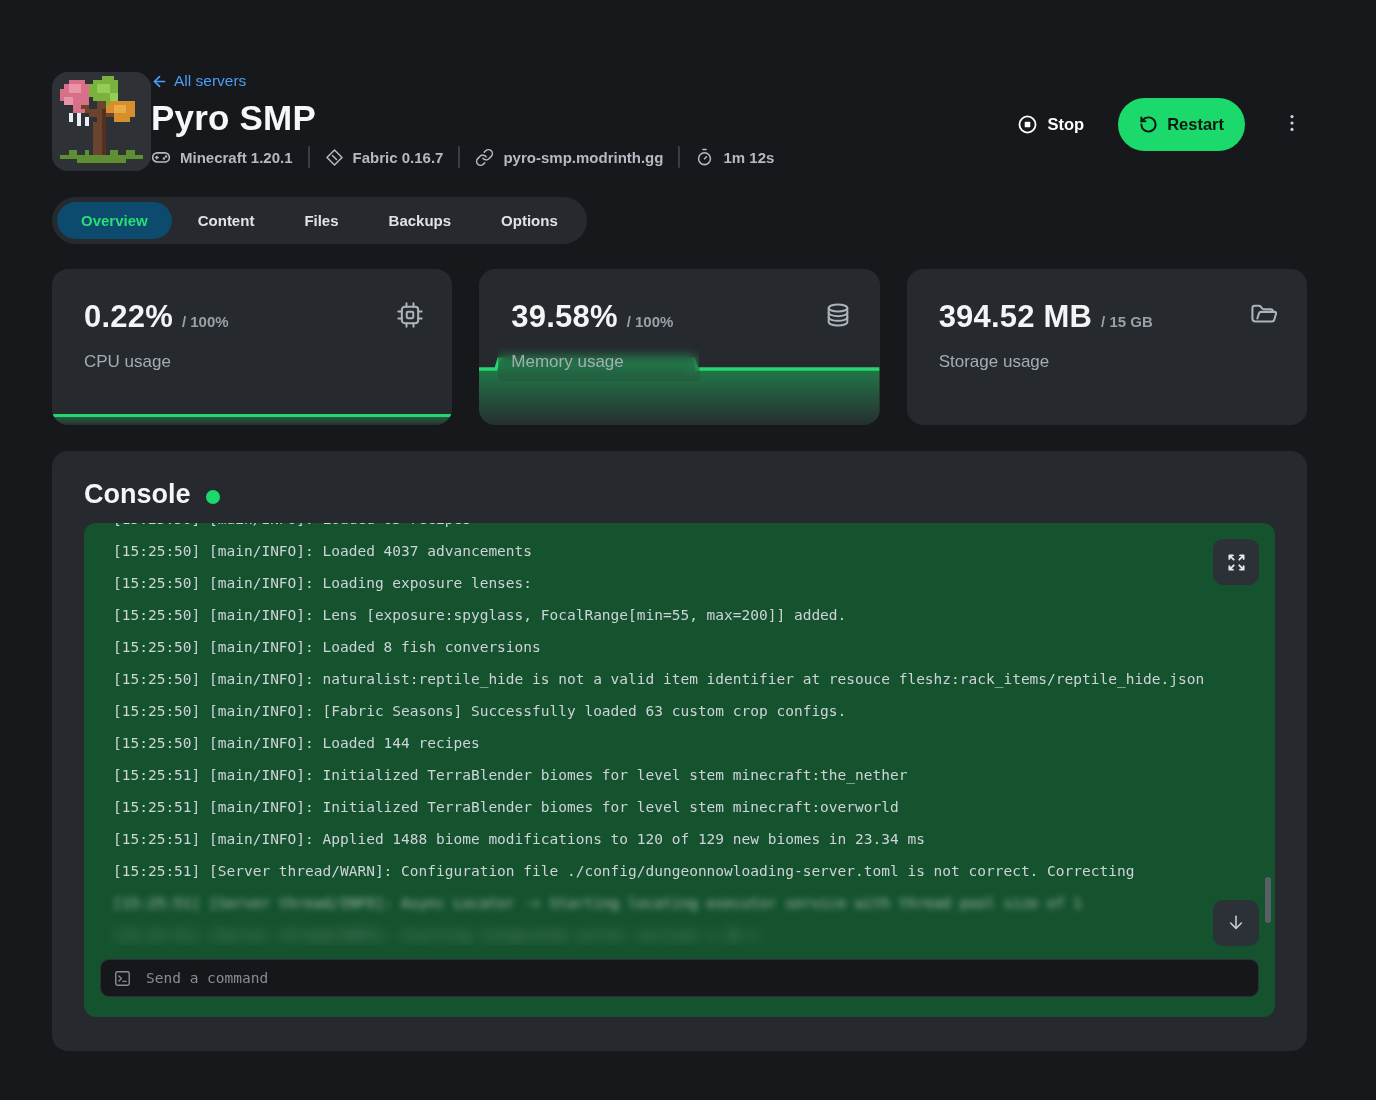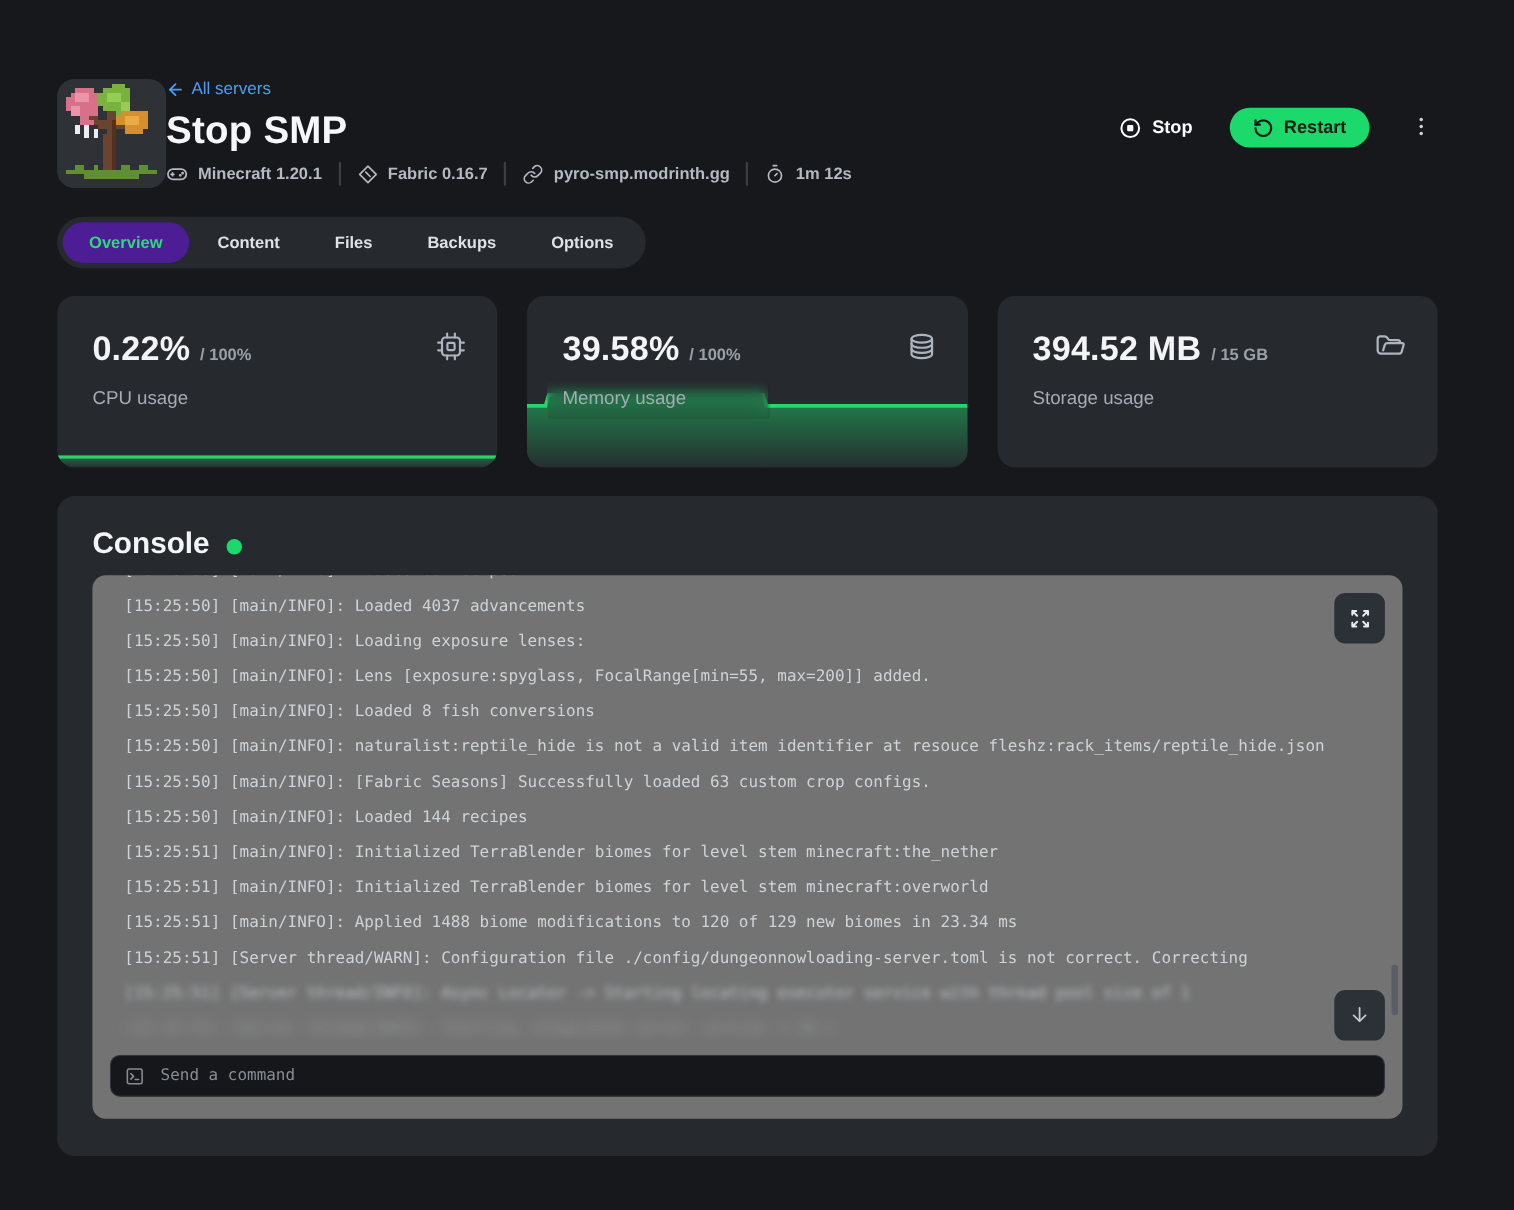--- a/index.html
+++ b/index.html
@@ -35,35 +35,35 @@
 
   .actions { display:flex; align-items:center; gap:32px; margin-top:26px; flex:none; }
   .stop-btn {
     display:flex; align-items:center; gap:9px; background:transparent; border:none;
     color:#ffffff; font-weight:700; font-size:16.5px; cursor:pointer; padding:6px 2px;
     font-family:inherit;
   }
   .restart-btn {
     display:flex; align-items:center; gap:9px; border:none; cursor:pointer;
     background:#1bd96a; color:#0c1a11; font-weight:700; font-size:16.5px;
-    height:36px; padding:0 21px; border-radius:999px; font-family:inherit;
+    height:53px; padding:0 21px; border-radius:999px; font-family:inherit;
   }
   .kebab-btn { background:transparent; border:none; color:#cfd3d9; cursor:pointer; padding:4px; }
 
   
   .tabs {
     display:inline-flex; align-items:center; gap:2px;
     background:#26292e; border-radius:999px; padding:5px; margin-top:26px;
   }
   .tab {
     border:none; background:transparent; cursor:pointer; font-family:inherit;
     padding:10px 24px; border-radius:999px;
     font-size:15px; font-weight:700; color:#dfe2e6;
   }
-  .tab.active { background:#4c1d95; color:#2ade77; }
+  .tab.active { background:#0c4a6e; color:#2ade77; }
 
   
   .stats { display:grid; grid-template-columns:repeat(3,1fr); gap:27px; margin-top:25px; }
   .stat-card {
     position:relative; overflow:hidden;
     background:#26292e; border-radius:16px; height:156px;
     padding:30px 28px 0 32px;
   }
   .stat-top { display:flex; align-items:flex-start; }
   .stat-nums { display:flex; align-items:baseline; gap:9px; }
@@ -87,21 +87,21 @@
   
   .console-card {
     background:#26292e; border-radius:16px; margin-top:26px;
     height:600px; padding:28px 32px 32px;
   }
   .console-head { display:flex; align-items:center; gap:15px; }
   .console-title { font-size:27px; font-weight:800; color:#f4f5f7; margin:0; }
   .status-dot { width:14px; height:14px; border-radius:50%; background:#1bd96a; margin-top:5px; }
   .console-box {
     position:relative; margin-top:13px; height:494px;
-    background:#737373; border-radius:12px; overflow:hidden;
+    background:#14532d; border-radius:12px; overflow:hidden;
   }
   .console-log {
     height:422px; overflow:hidden; padding:0 29px;
     font-family:"DejaVu Sans Mono", monospace; font-size:14.5px; line-height:32px;
     color:#cfd3d8; white-space:pre;
   }
   .line { height:32px; }
   .line.clipped { margin-top:-20px; }
   .line.blur-light { filter:blur(3px); opacity:.8; }
   .line.blur-heavy { filter:blur(6px); opacity:.45; }
@@ -197,21 +197,21 @@
     </div>
 
     <div class="header-text">
       <a class="back-link">
         <svg width="17" height="17" viewBox="0 0 24 24" fill="none" stroke="currentColor" stroke-width="2.4" stroke-linecap="round" stroke-linejoin="round">
             <path d="M19 12H5"></path>
             <path d="M12 19l-7-7 7-7"></path>
           </svg>
         <span>All servers</span>
       </a>
-      <h1 class="page-title">Stop SMP</h1>
+      <h1 class="page-title">Pyro SMP</h1>
       <div class="meta-row" id="meta-row">
           <div class="meta-item">
             <span style="display: inline-flex;">
               <svg width="20" height="20" viewBox="0 0 24 24" fill="none" stroke="currentColor" stroke-width="1.9" stroke-linecap="round" stroke-linejoin="round">
                 <rect x="2" y="7" width="20" height="11" rx="5.5"></rect>
                 <path d="M7 11v3M5.5 12.5h3"></path>
                 <circle cx="15.5" cy="13.7" r="0.6" fill="currentColor"></circle>
                 <circle cx="18" cy="11.3" r="0.6" fill="currentColor"></circle>
               </svg>
             </span>

